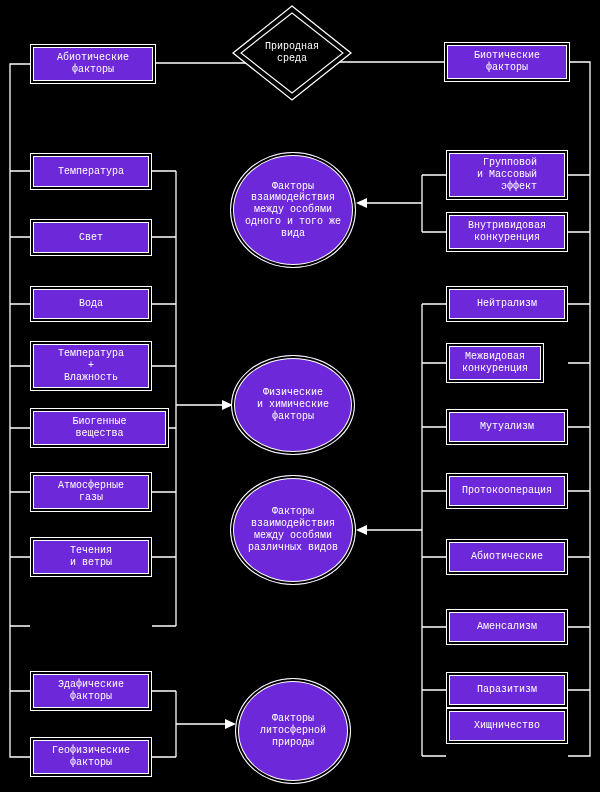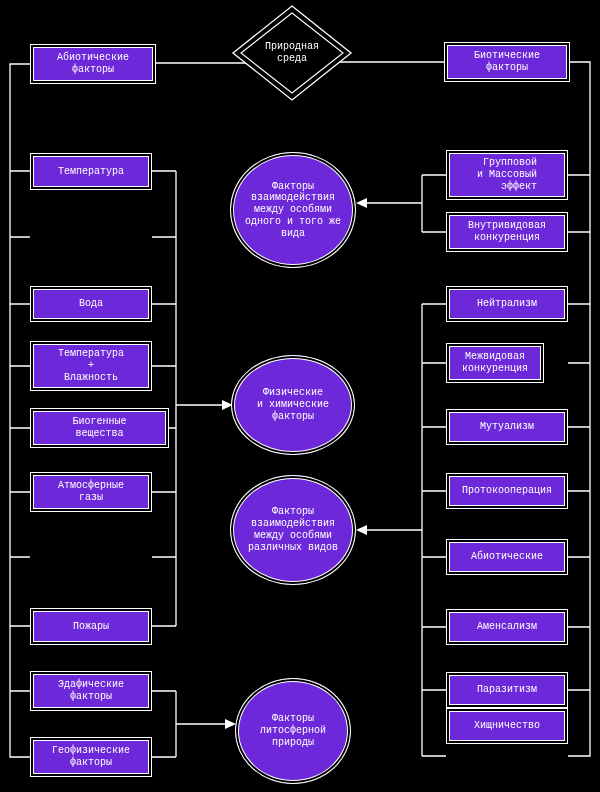--- a/index.html
+++ b/index.html
@@ -70,38 +70,42 @@
 факторы</span>
   </div>
   <div class="node" style="left:444px;top:42px;width:126px;height:40px;">
     <span class="lbl">Биотические
 факторы</span>
   </div>
 
   <div class="node" style="left:30px;top:153px;width:122px;height:37px;">
     <span class="lbl">Температура</span>
   </div>
+  <div class="node" style="left:30px;top:219px;width:122px;height:37px;">
+    <span class="lbl">Свет</span>
+  </div>
   <div class="node" style="left:30px;top:286px;width:122px;height:36px;">
     <span class="lbl">Вода</span>
   </div>
   <div class="node" style="left:30px;top:341px;width:122px;height:50px;">
     <span class="lbl">Температура
 +
 Влажность</span>
   </div>
   <div class="node" style="left:30px;top:408px;width:139px;height:40px;">
     <span class="lbl">Биогенные
 вещества</span>
   </div>
   <div class="node" style="left:30px;top:472px;width:122px;height:40px;">
     <span class="lbl">Атмосферные
 газы</span>
   </div>
-  <div class="node" style="left:30px;top:608px;width:122px;height:37px;">
-    <span class="lbl">Пожары</span>
+  <div class="node" style="left:30px;top:537px;width:122px;height:40px;">
+    <span class="lbl">Течения
+и ветры</span>
   </div>
   <div class="node" style="left:30px;top:671px;width:122px;height:40px;">
     <span class="lbl">Эдафические
 факторы</span>
   </div>
   <div class="node" style="left:30px;top:737px;width:122px;height:40px;">
     <span class="lbl">Геофизические
 факторы</span>
   </div>
 

